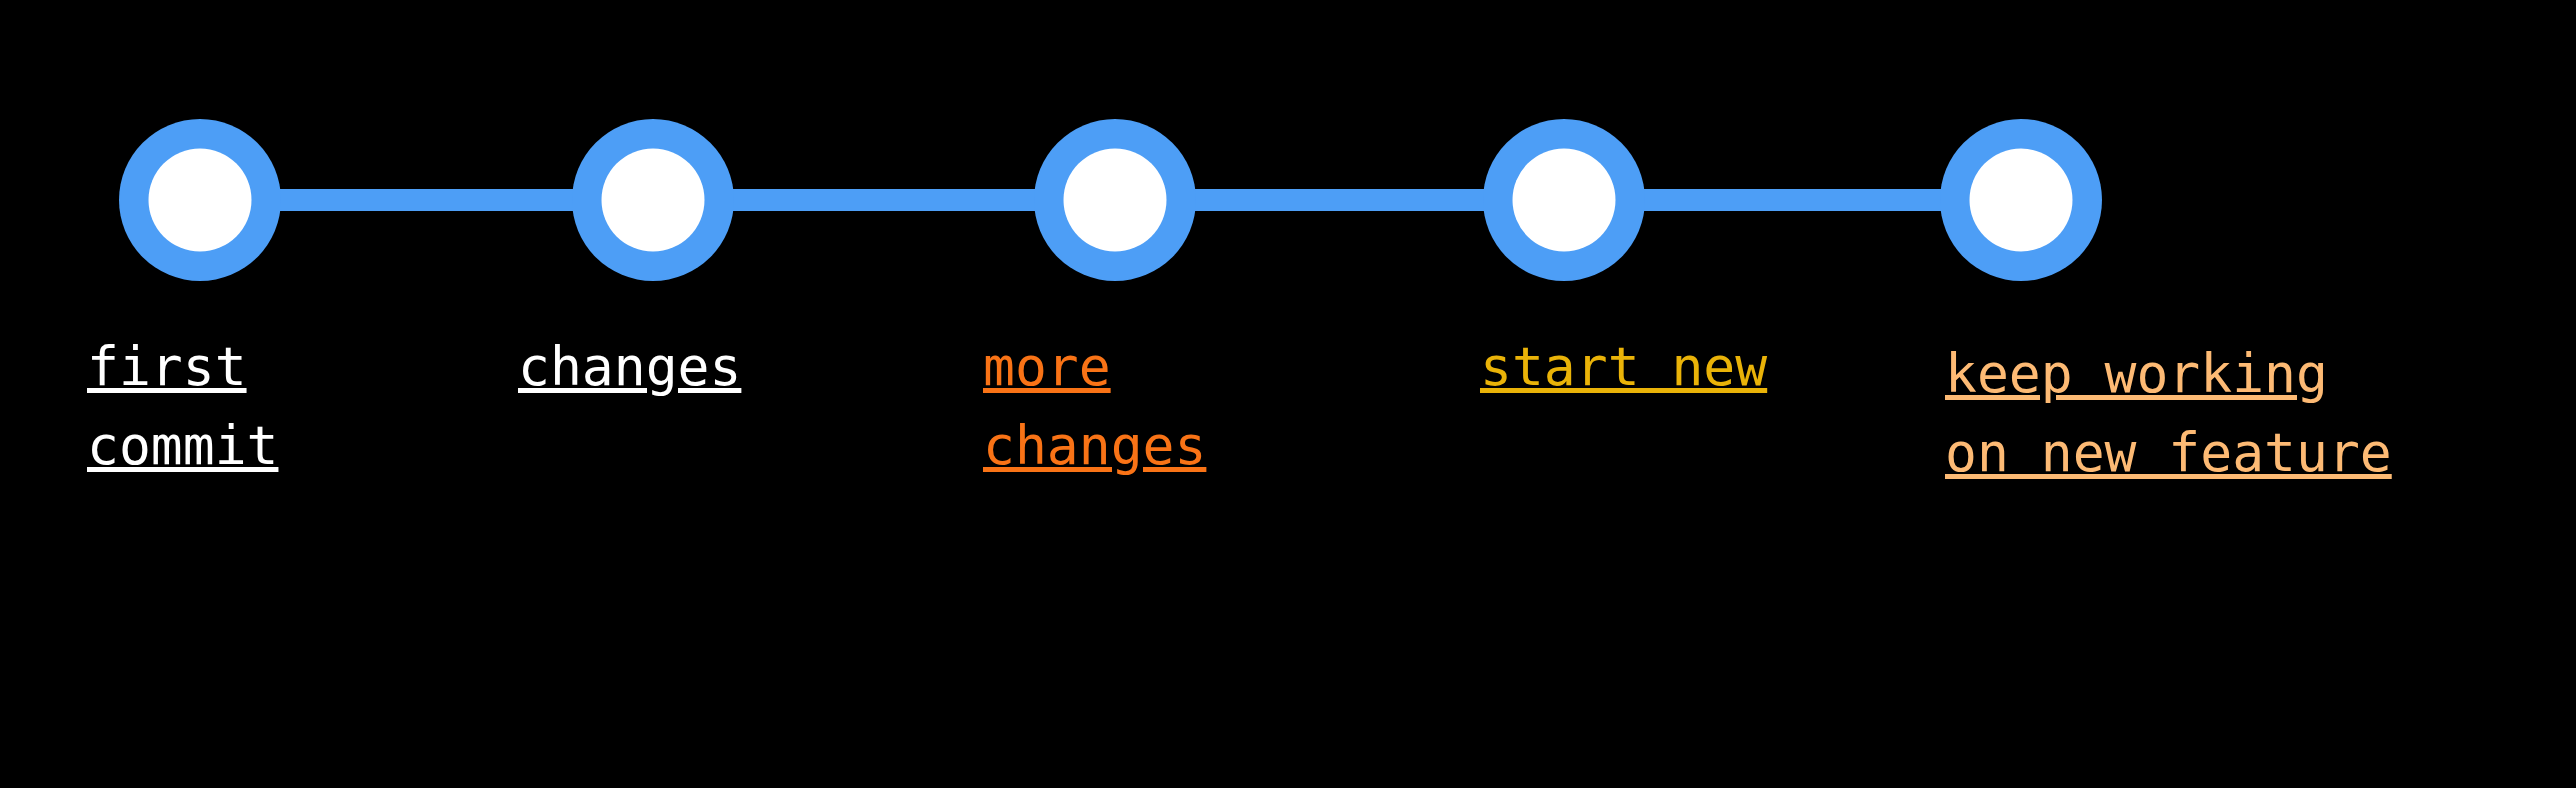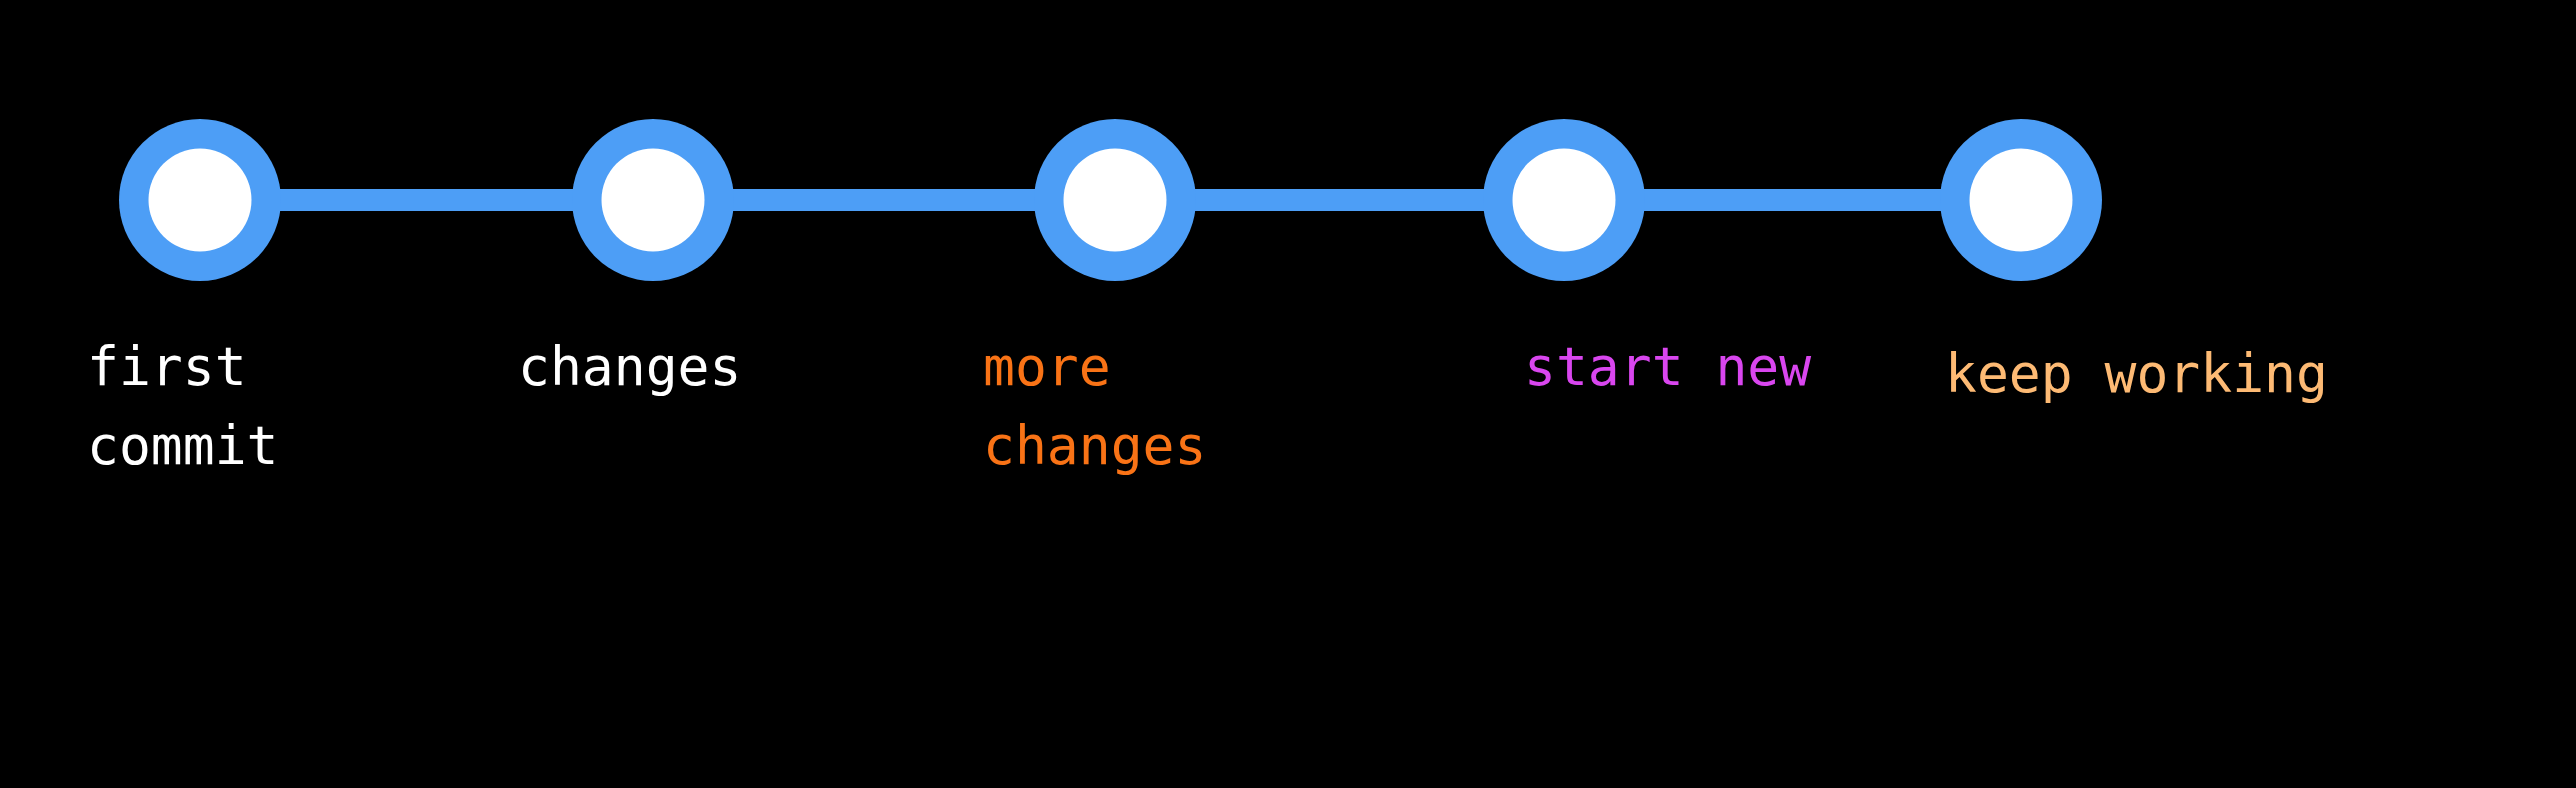--- a/index.html
+++ b/index.html
@@ -53,20 +53,21 @@
     font-family: "DejaVu Sans Mono", "Liberation Mono", monospace;
     font-size: 53px;
     line-height: 79px;
     white-space: pre;
     letter-spacing: 0px;
     z-index: 3;
     text-align: left;
   }
   .commit-label .label-line {
     display: block;
+    text-decoration: underline;
   }
 </style>
 </head>
 <body>
 
 <div id="canvas" style="background: rgb(0, 0, 0);">
 
 <div class="branch-line" style="left: 200px; width: 1822px; top: 189px; height: 22px; background: rgb(77, 158, 246);"></div>
     <div class="commit-node" style="width: 162px; height: 162px; left: 119px; top: 119px; background: rgb(77, 158, 246);">
       <div class="commit-node-core" style="width: 103px; height: 103px; background: rgb(255, 255, 255);"></div>
@@ -76,19 +77,19 @@
       <div class="commit-node-core" style="width: 103px; height: 103px; background: rgb(255, 255, 255);"></div>
     </div>
     <div class="commit-label" style="left: 518px; top: 327px; color: rgb(255, 255, 255);"><span class="label-line">changes</span></div>
     <div class="commit-node" style="width: 162px; height: 162px; left: 1034px; top: 119px; background: rgb(77, 158, 246);">
       <div class="commit-node-core" style="width: 103px; height: 103px; background: rgb(255, 255, 255);"></div>
     </div>
     <div class="commit-label" style="left: 983px; top: 327px; color: #f97316;"><span class="label-line">more</span><span class="label-line">changes</span></div>
     <div class="commit-node" style="width: 162px; height: 162px; left: 1483px; top: 119px; background: rgb(77, 158, 246);">
       <div class="commit-node-core" style="width: 103px; height: 103px; background: rgb(255, 255, 255);"></div>
     </div>
-    <div class="commit-label" style="left: 1480px; top: 327px; color: #d946ef; margin-left: 44px;"><span class="label-line">start new</span></div>
+    <div class="commit-label" style="left: 1480px; top: 327px; color: #eab308;"><span class="label-line">start new</span></div>
     <div class="commit-node" style="width: 162px; height: 162px; left: 1940px; top: 119px; background: rgb(77, 158, 246);">
       <div class="commit-node-core" style="width: 103px; height: 103px; background: rgb(255, 255, 255);"></div>
     </div>
-    <div class="commit-label" style="left: 1945px; top: 334px; color: #fdba74;"><span class="label-line">keep working</span></div>
+    <div class="commit-label" style="left: 1945px; top: 334px; color: #fdba74;"><span class="label-line">keep working</span><span class="label-line">on new feature</span></div>
   </div>
 
 
 </body></html>

